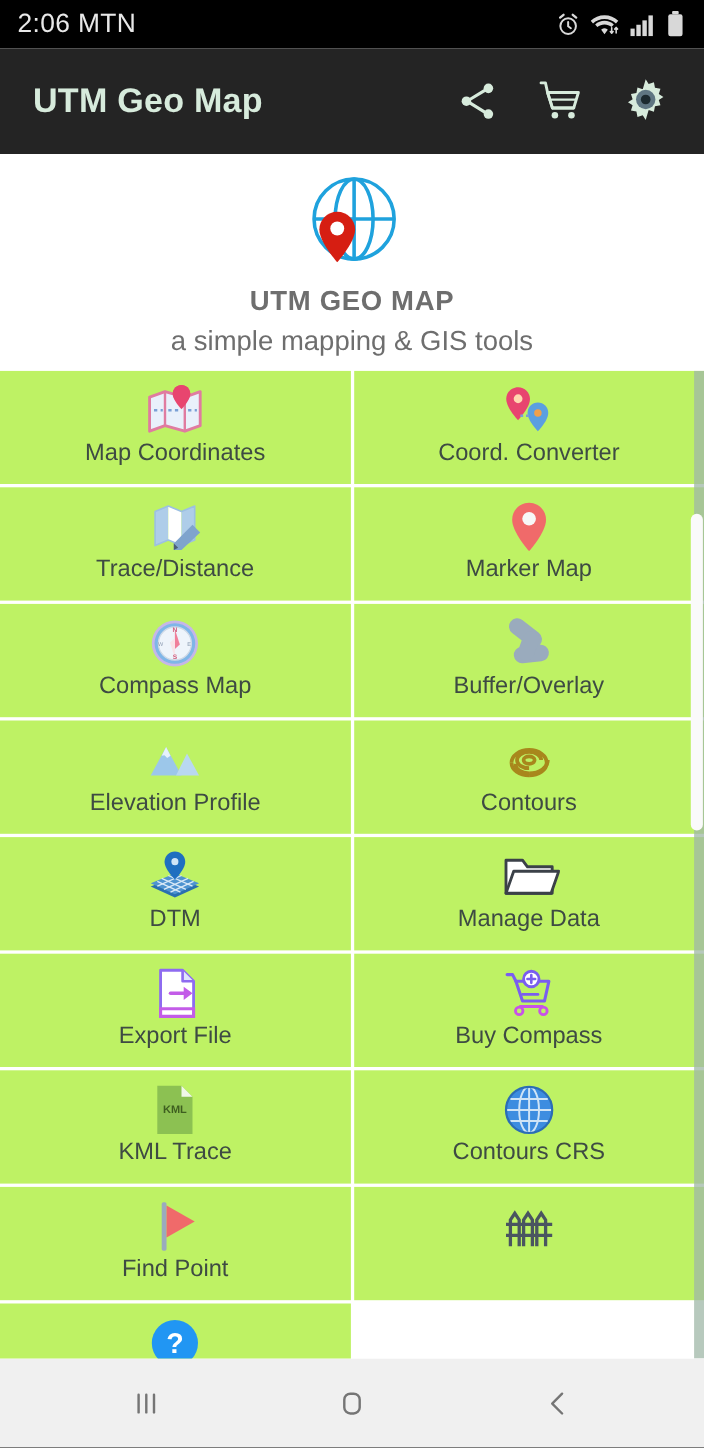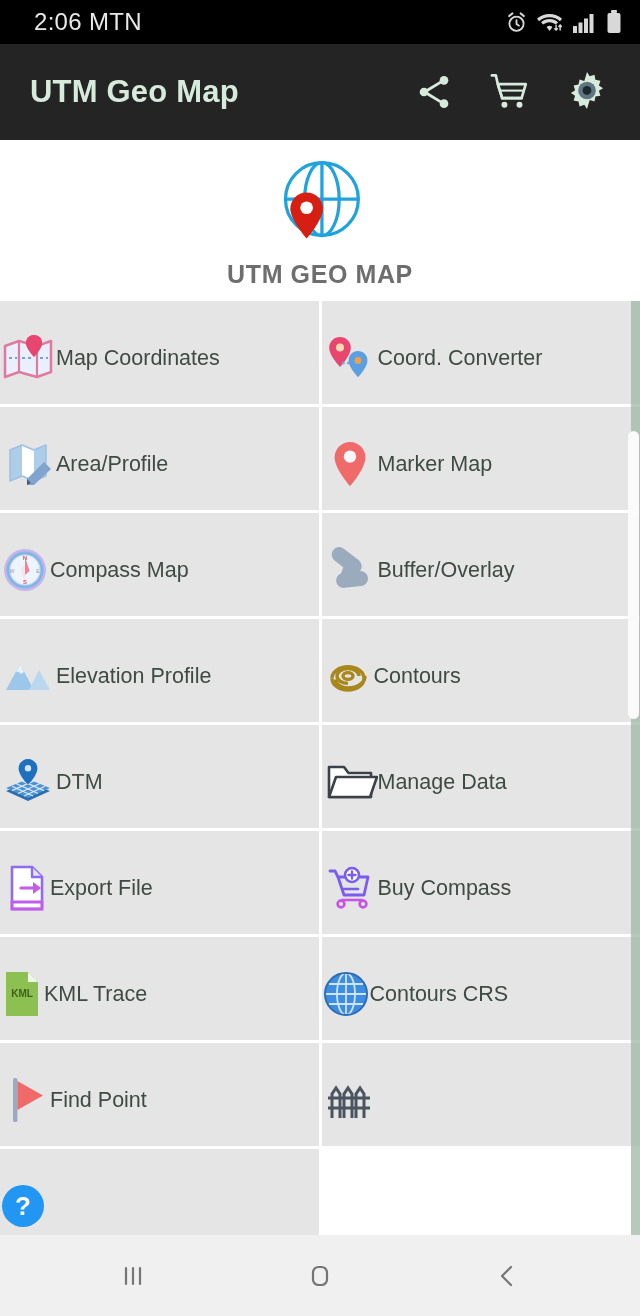--- a/index.html
+++ b/index.html
@@ -20,21 +20,21 @@
     flex-direction: column;
   }
 
   
   .statusbar {
     height: 44px;
     background: #000000;
     display: flex;
     align-items: center;
     justify-content: space-between;
-    padding: 0 18px 0 34px;
+    padding: 0 18px 0 16px;
     box-sizing: border-box;
     flex: 0 0 auto;
   }
   .status-clock {
     color: #e8e8e8;
     font-size: 24px;
     letter-spacing: 0.3px;
     font-weight: 400;
   }
   .status-icons {
@@ -106,24 +106,24 @@
     overflow: hidden;
   }
   .grid {
     display: grid;
     grid-template-columns: 1fr 1fr;
     column-gap: 3px;
     row-gap: 3px;
     background: #ffffff;
   }
   .cell {
-    background: #e5e5e5;
+    background: #bef264;
     height: 103px;
     display: flex;
-    flex-direction: row;
+    flex-direction: column;
     align-items: center;
     justify-content: flex-start;
     padding-top: 10px;
     box-sizing: border-box;
     cursor: pointer;
   }
   .cell-icon {
     height: 52px;
     display: flex;
     align-items: center;
@@ -265,20 +265,21 @@
           <circle cx="52" cy="45" r="38"></circle>
           <line x1="52" y1="7" x2="52" y2="83"></line>
           <line x1="14" y1="45" x2="90" y2="45"></line>
           <ellipse cx="52" cy="45" rx="18" ry="38"></ellipse>
         </g>
         <path d="M36 38c-9.4 0-17 7.6-17 17 0 12 17 31 17 31s17-19 17-31c0-9.4-7.6-17-17-17z" fill="#d61e12"></path>
         <circle cx="36" cy="54" r="6.6" fill="#ffffff"></circle>
       </svg>
     </div>
     <div class="brand-title">UTM GEO MAP</div>
+    <div class="brand-sub">a simple mapping &amp; GIS tools</div>
   </div>
 
   <div class="grid-wrap">
     <div class="grid">
 
       <div class="cell">
         <div class="cell-icon">
           <svg width="56" height="48" viewBox="0 0 56 48">
             <path d="M5 12 L19 7 L37 12 L51 7 V38 L37 43 L19 38 L5 43 Z" fill="#e9f0fb" stroke="#e07ba0" stroke-width="2.6" stroke-linejoin="round"></path>
             <path d="M19 7 V38 M37 12 V43" stroke="#e07ba0" stroke-width="2.2" fill="none"></path>
@@ -308,21 +309,21 @@
         <div class="cell-icon">
           <svg width="56" height="48" viewBox="0 0 56 48">
             <path d="M10 10 L22 5 V36 L10 41 Z" fill="#aecde9"></path>
             <path d="M22 5 L34 10 V41 L22 36 Z" fill="#ffffff"></path>
             <path d="M34 10 L46 5 V36 L34 41 Z" fill="#aecde9"></path>
             <path d="M10 10 L22 5 L34 10 L46 5 V36 L34 41 L22 36 L10 41 Z" fill="none" stroke="#9cc0e2" stroke-width="1.5" stroke-linejoin="round"></path>
             <path d="M44 22 L51 29 L34 45 L27 45 L27 39 Z" fill="#7fa4cd"></path>
             <path d="M27 45 L27 39 L31 43 Z" fill="#4a5f77"></path>
           </svg>
         </div>
-        <div class="cell-label">Area/Profile</div>
+        <div class="cell-label">Trace/Distance</div>
       </div>
 
       <div class="cell">
         <div class="cell-icon">
           <svg width="56" height="48" viewBox="0 0 56 48">
             <path d="M28 2c-8.5 0-15.4 6.9-15.4 15.4C12.6 28.8 28 46 28 46s15.4-17.2 15.4-28.6C43.4 8.9 36.5 2 28 2z" fill="#f06a6a"></path>
             <circle cx="28" cy="16.6" r="6.2" fill="#f7f7f7"></circle>
           </svg>
         </div>
         <div class="cell-label">Marker Map</div>

